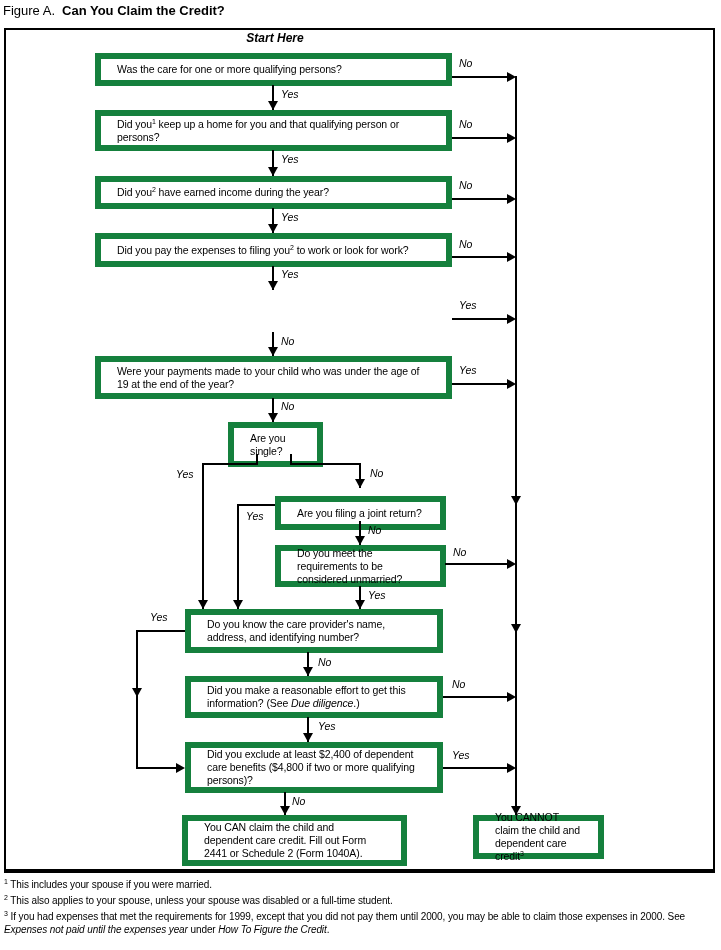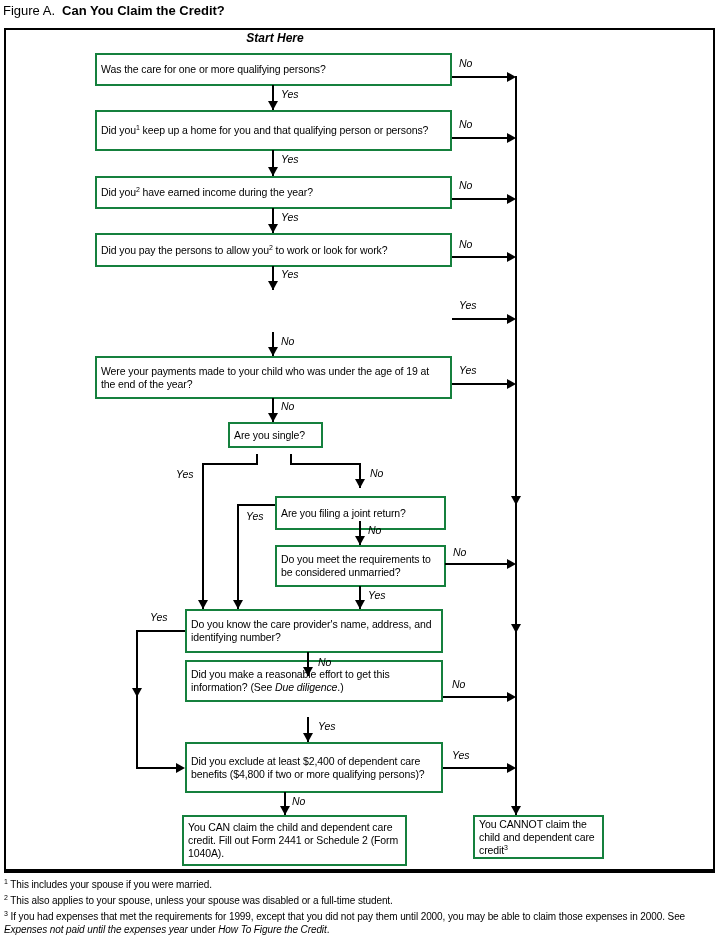--- a/index.html
+++ b/index.html
@@ -4,22 +4,22 @@
 <style>
   html,body{margin:0;padding:0;background:#fff;}
   .page{position:relative;width:721px;height:950px;background:#fff;
         font-family:"Liberation Sans",sans-serif;color:#000;overflow:hidden;}
   .title{position:absolute;left:3px;top:3px;font-size:13px;white-space:nowrap;}
   .title b{margin-left:7px;}
   .frame{position:absolute;left:4px;top:28px;width:711px;height:845px;
          border:2px solid #000;border-bottom-width:4px;box-sizing:border-box;background:#fff;}
   .start{position:absolute;left:200px;top:31px;width:150px;text-align:center;
          font-weight:bold;font-style:italic;font-size:12px;}
-  .box{position:absolute;border:2px solid #15803d;background:#fff;box-sizing:border-box;
-       display:flex;align-items:center;padding:2px 4px;font-size:10.5px;
+  .box{position:absolute;border:6px solid #15803d;background:#fff;box-sizing:border-box;
+       display:flex;align-items:center;padding:2px 16px;font-size:10.5px;
        line-height:13px;letter-spacing:-0.1px;}
   .box sup,.fn sup{font-size:7px;line-height:0;}
   .vl{position:absolute;width:2px;background:#000;}
   .hl{position:absolute;height:2px;background:#000;}
   .ad{position:absolute;width:0;height:0;border-left:5px solid transparent;
       border-right:5px solid transparent;border-top:9px solid #000;}
   .ar{position:absolute;width:0;height:0;border-top:5px solid transparent;
       border-bottom:5px solid transparent;border-left:9px solid #000;}
   .lbl{position:absolute;font-style:italic;font-size:10.5px;line-height:11px;white-space:nowrap;}
   .fn{position:absolute;left:4px;width:713px;font-size:10px;line-height:12.5px;letter-spacing:-0.1px;}
@@ -43,45 +43,45 @@
 
   <div class="box" style="left:95px;top:110px;width:357px;height:41px">
     <span><span>Did you</span><sup>1</sup><span> keep up a home for you and that qualifying person or persons?</span></span>
   </div>
 
   <div class="box" style="left:95px;top:176px;width:357px;height:33px">
     <span><span>Did you</span><sup>2</sup><span> have earned income during the year?</span></span>
   </div>
 
   <div class="box" style="left:95px;top:233px;width:357px;height:34px">
-    <span><span>Did you pay the persons to allow you</span><sup>2</sup><span> to work or look for work?</span></span>
+    <span><span>Did you pay the expenses to filing you</span><sup>2</sup><span> to work or look for work?</span></span>
   </div>
 
 
   <div class="box" style="left:95px;top:356px;width:357px;height:43px">
     <span>Were your payments made to your child who was under the age of 19 at the end of the year?</span>
   </div>
 
-  <div class="box" style="left:228px;top:422px;width:95px;height:26px">
+  <div class="box" style="left:228px;top:422px;width:95px;height:45px">
     <span>Are you single?</span>
   </div>
 
   <div class="box" style="left:275px;top:496px;width:171px;height:34px">
     <span>Are you filing a joint return?</span>
   </div>
 
   <div class="box" style="left:275px;top:545px;width:171px;height:42px">
     <span>Do you meet the requirements to be considered unmarried?</span>
   </div>
 
   <div class="box" style="left:185px;top:609px;width:258px;height:44px">
     <span>Do you know the care provider's name, address, and identifying number?</span>
   </div>
 
-  <div class="box" style="left:185px;top:660px;width:258px;height:42px">
+  <div class="box" style="left:185px;top:676px;width:258px;height:42px">
     <span><span>Did you make a reasonable effort to get this information? (See </span><i>Due diligence</i><span>.)</span></span>
   </div>
 
   <div class="box" style="left:185px;top:742px;width:258px;height:51px">
     <span>Did you exclude at least $2,400 of dependent care benefits ($4,800 if two or more qualifying persons)?</span>
   </div>
 
   <div class="box" style="left:182px;top:815px;width:225px;height:51px">
     <span>You CAN claim the child and dependent care credit. Fill out Form 2441 or Schedule 2 (Form 1040A).</span>
   </div>

